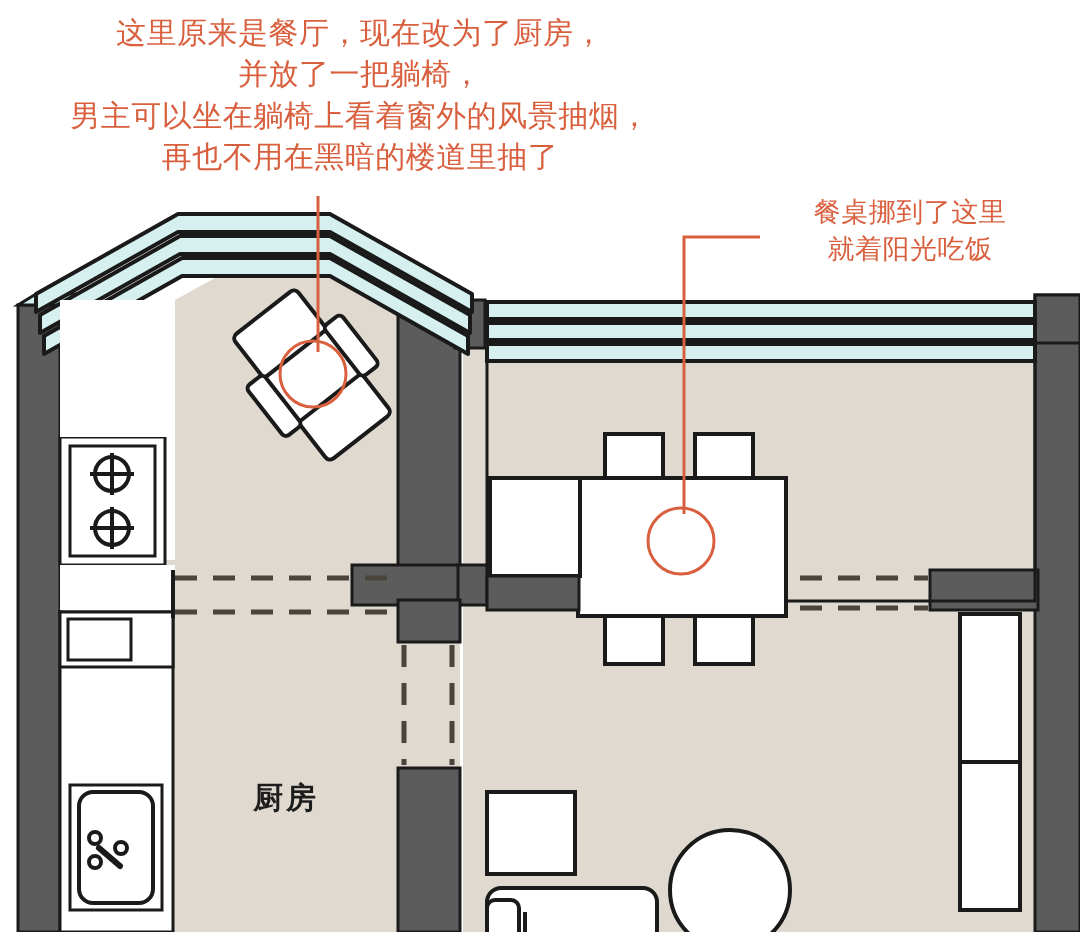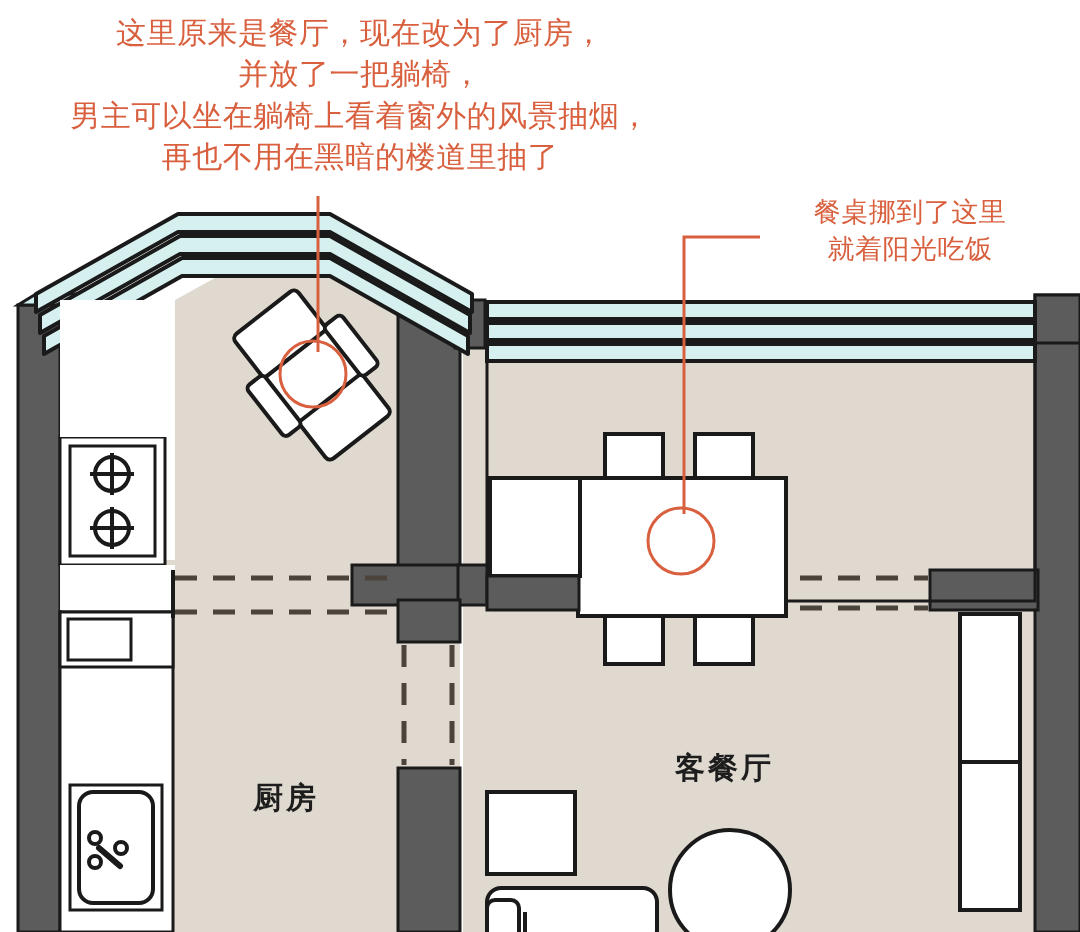--- a/index.html
+++ b/index.html
@@ -234,15 +234,14 @@
   <div class="ann" id="ann-top">这里原来是餐厅，现在改为了厨房，
 并放了一把躺椅，
 男主可以坐在躺椅上看着窗外的风景抽烟，
 再也不用在黑暗的楼道里抽了</div>
 
   <div class="ann" id="ann-right">餐桌挪到了这里
 就着阳光吃饭</div>
 
   <div class="roomlabel" id="label-kitchen">厨房</div>
 
-  <div class="roomlabel" id="label-living">客餐厅</div>
 
 </div>
 
 </body></html>

